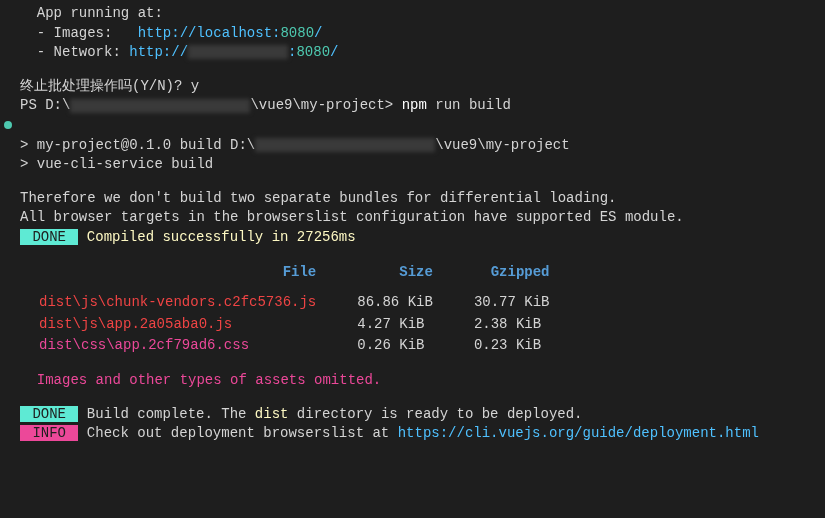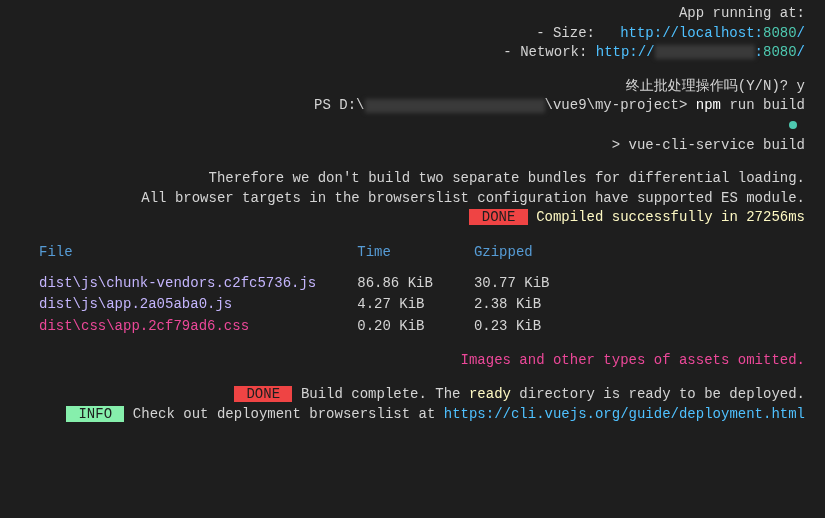--- a/index.html
+++ b/index.html
@@ -12,35 +12,34 @@
     line-height: 1.4;
     width: 825px;
     height: 518px;
     overflow: hidden;
   }
   .terminal {
     padding: 4px 20px 10px 20px;
   }
   .line {
     white-space: pre;
-    text-align: right;
   }
   .cyan { color: #4ec9b0; }
   .blue-link { color: #4fc1ff; }
   .yellow { color: #ffffff; }
   .green { color: #fef9c3; }
   .gray { color: #ec4899; }
   .badge-done {
-    background: #ef4444;
+    background: #5eead4;
     color: #1e1e1e;
     padding: 0 4px;
     font-weight: normal;
   }
   .badge-info {
-    background: #86efac;
+    background: #ec4899;
     color: #1e1e1e;
     padding: 0 4px;
   }
   .dot {
     display: inline-block;
     width: 8px;
     height: 8px;
     background: #4ec9b0;
     border-radius: 50%;
     margin-left: -16px;
@@ -65,85 +64,86 @@
   }
   table.files {
     border-collapse: collapse;
     margin-left: 18px;
   }
   table.files td {
     padding-right: 40px;
     white-space: nowrap;
   }
   table.files th {
-    text-align: left;
+    text-align: right;
     color: #569cd6;
-    font-weight: normal;
+    font-weight: bold;
     padding-right: 40px;
     padding-bottom: 10px;
   }
-  .file-green { color: #c4b5fd; }
+  .file-green { color: #ef4444; }
   .file-blue { color: #ec4899; }
   .spacer { height: 14px; }
 </style>
 </head>
 <body>
 
 <div class="terminal">
 
   <div class="line">  <span>App running at:</span></div>
-  <div class="line">  <span>- Size:   </span><span class="blue-link"><span>http://localhost:</span><span class="cyan">8080</span><span>/</span></span></div>
+  <div class="line">  <span>- Images:   </span><span class="blue-link"><span>http://localhost:</span><span class="cyan">8080</span><span>/</span></span></div>
   <div class="line">  <span>- Network: </span><span class="blue-link"><span>http://</span><span class="redacted2"></span>:<span class="cyan">8080</span><span>/</span></span></div>
 
   <div class="spacer"></div>
 
   <div class="line"><span>终止批处理操作吗(Y/N)? </span><span>y</span></div>
   <div class="line"><span>PS D:\</span><span class="redacted"></span><span>\vue9\my-project&gt; </span><span class="yellow">npm</span><span> run build</span></div>
 
   <div class="line"><span class="dot"></span></div>
 
+  <div class="line"><span>&gt; my-project@0.1.0 build D:\</span><span class="redacted"></span><span>\vue9\my-project</span></div>
   <div class="line">&gt; vue-cli-service build</div>
 
   <div class="spacer"></div>
 
   <div class="line">Therefore we don't build two separate bundles for differential loading.</div>
   <div class="line">All browser targets in the browserslist configuration have supported ES module.</div>
   <div class="line"><span class="badge-done"> DONE </span><span class="green"> Compiled successfully in 27256ms</span></div>
 
   <div class="spacer"></div>
 
   <table class="files">
     <thead>
       <tr>
         <th>File</th>
-        <th>Time</th>
+        <th>Size</th>
         <th>Gzipped</th>
       </tr>
     </thead>
     <tbody id="files-body">
         <tr>
           <td class="file-green">dist\js\chunk-vendors.c2fc5736.js</td>
           <td>86.86 KiB</td>
           <td>30.77 KiB</td>
         </tr>
         <tr>
           <td class="file-green">dist\js\app.2a05aba0.js</td>
           <td>4.27 KiB</td>
           <td>2.38 KiB</td>
         </tr>
         <tr>
           <td class="file-blue">dist\css\app.2cf79ad6.css</td>
-          <td>0.20 KiB</td>
+          <td>0.26 KiB</td>
           <td>0.23 KiB</td>
         </tr>
       </tbody>
   </table>
 
   <div class="spacer"></div>
 
   <div class="line gray">  <span>Images and other types of assets omitted.</span></div>
 
   <div class="spacer"></div>
 
-  <div class="line"><span class="badge-done"> DONE </span><span> Build complete. The </span><span class="green">ready</span><span> directory is ready to be deployed.</span></div>
+  <div class="line"><span class="badge-done"> DONE </span><span> Build complete. The </span><span class="green">dist</span><span> directory is ready to be deployed.</span></div>
   <div class="line"><span class="badge-info"> INFO </span><span> Check out deployment browserslist at </span><span class="blue-link">https://cli.vuejs.org/guide/deployment.html</span></div>
 
 </div>
 
 </body></html>

